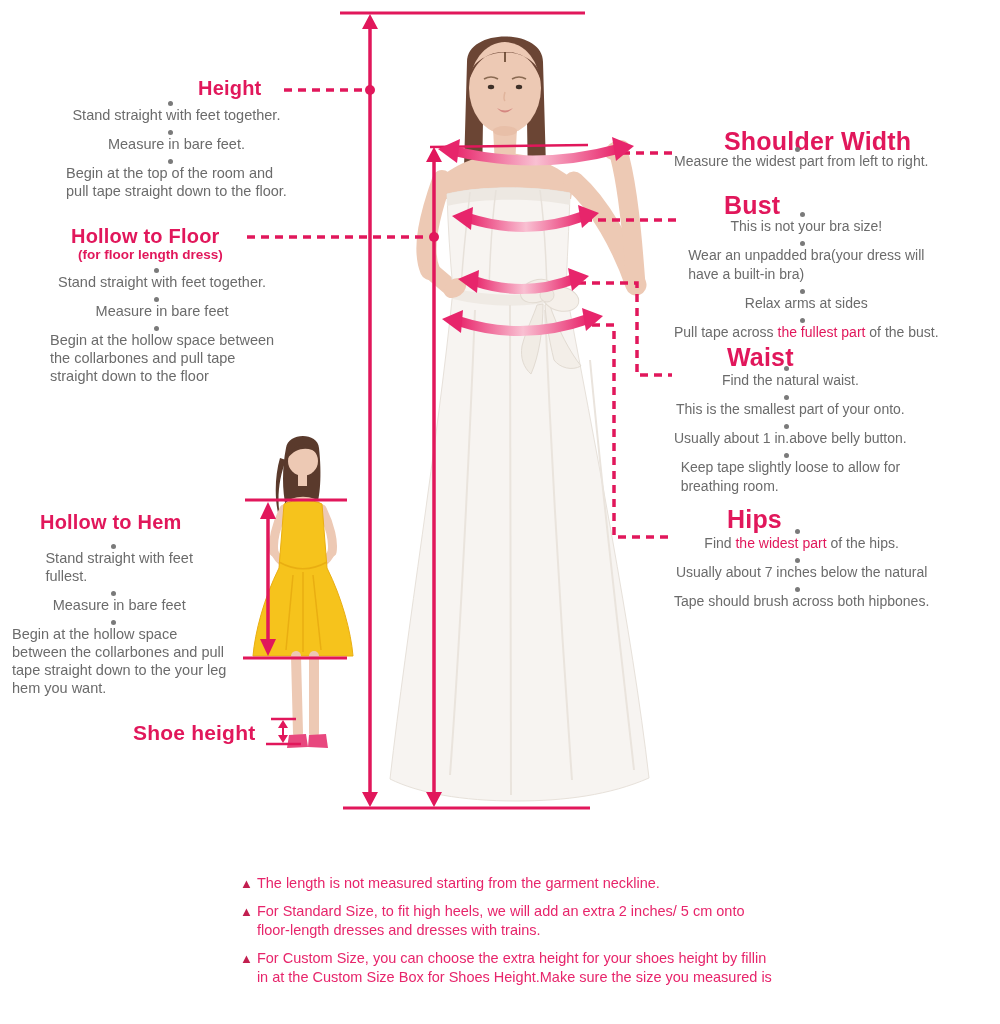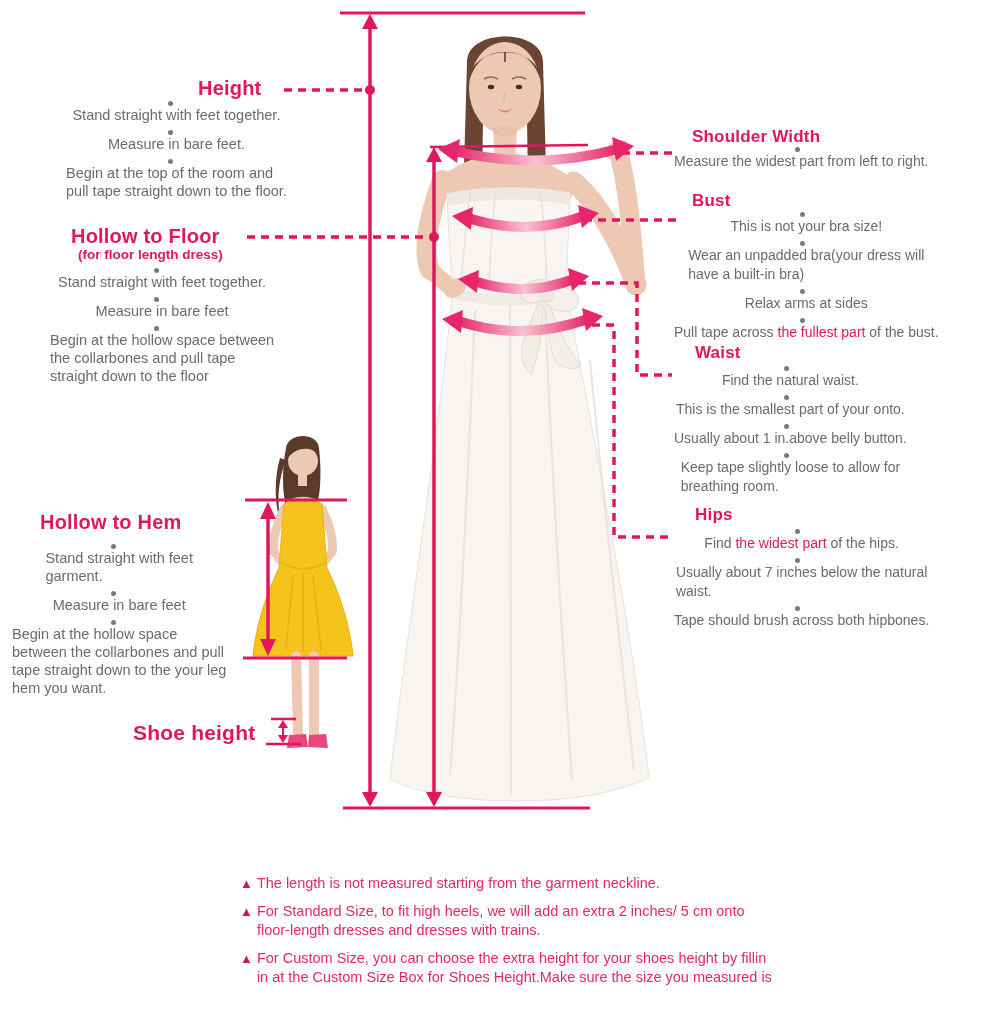--- a/index.html
+++ b/index.html
@@ -2,21 +2,21 @@
 <html><head>
 <meta charset="utf-8">
 <style>
   html,body{margin:0;padding:0;background:#ffffff;}
   #canvas{
     position:relative;width:1000px;height:1024px;background:#ffffff;overflow:hidden;
     font-family:"Liberation Sans","DejaVu Sans",sans-serif;
   }
   #art{position:absolute;left:0;top:0;}
   .sec-title{position:absolute;font-weight:700;color:#E1175B;font-size:20px;white-space:nowrap;letter-spacing:.2px;}
-  .sec-title.r{font-size:17px;}
+  .sec-title.r{font-size:25px;margin-left:32px;}
   .sub{position:absolute;font-weight:700;color:#E1175B;font-size:13.5px;white-space:nowrap;}
   .blist{position:absolute;margin:0;padding:0;list-style:none;color:#6B6B6B;}
   .blist li{display:flex;align-items:center;flex-direction:column;}
   .blist .dot{width:5px;height:5px;border-radius:50%;background:#7a7a7a;flex:0 0 auto;}
   .blist .lines div{white-space:nowrap;}
   .blist.l{font-size:14.5px;}
   .blist.l li{margin-bottom:6px;}
   .blist.l .dot{margin-right:12px;}
   .blist.l .lines div{line-height:18px;}
   .blist.r{font-size:14px;}
@@ -216,21 +216,21 @@
         </div>
       </li>
   </ul>
 
   <div class="sec-title" id="t-hth" style="left:40px;top:511px">Hollow to Hem</div>
   <ul class="blist l" id="l-hth" style="left:12px;top:544px">
     <li>
         <span class="dot"></span>
       <div class="lines">
           <div>Stand straight with feet</div>
-          <div>garment.</div>
+          <div>fullest.</div>
         </div>
       </li>
     <li>
         <span class="dot"></span>
       <div class="lines">
           <div>Measure in bare feet</div>
         </div>
       </li>
     <li>
         <span class="dot"></span>
@@ -318,21 +318,20 @@
     <li>
         <span class="dot"></span>
       <div class="lines">
           <div><span>Find </span><span class="hl">the widest part</span><span> of the hips.</span></div>
         </div>
       </li>
     <li>
         <span class="dot"></span>
       <div class="lines">
           <div>Usually about 7 inches below the natural</div>
-          <div>waist.</div>
         </div>
       </li>
     <li>
         <span class="dot"></span>
       <div class="lines">
           <div>Tape should brush across both hipbones.</div>
         </div>
       </li>
   </ul>
 

